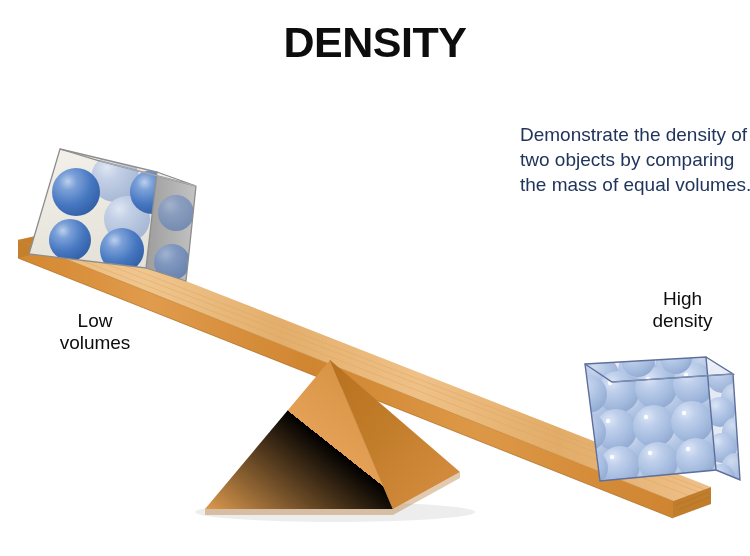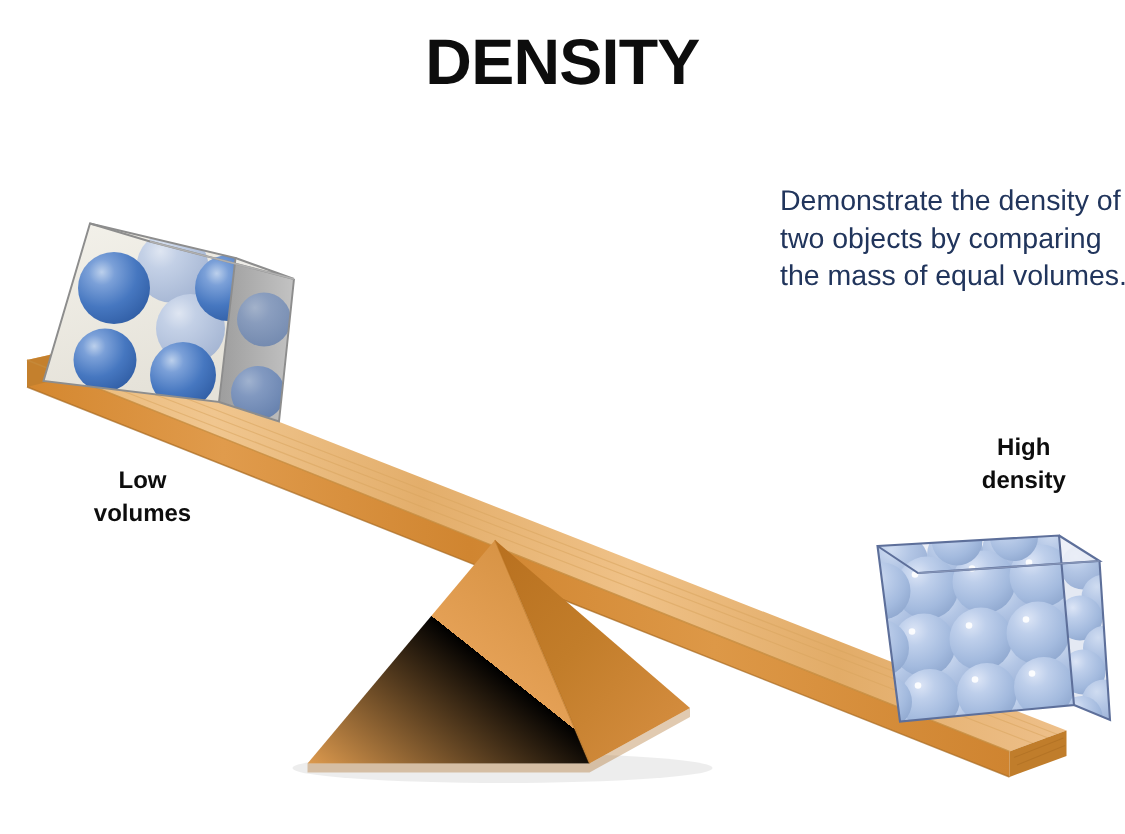--- a/index.html
+++ b/index.html
@@ -38,22 +38,22 @@
     font-family: Liberation Sans, sans-serif;
     font-size: 19px;
     line-height: 25px;
     color: #21355c;
     white-space: pre-line;
     margin-left: 28px;
   }
   .side-label {
     position: absolute;
     font-family: "Liberation Sans", sans-serif;
-    font-weight: bold;
-    font-size: 16px;
+    font-weight: normal;
+    font-size: 19px;
     line-height: 22px;
     color: #0d0d0d;
     text-align: center;
     white-space: pre-line;
   }
   #label-low {
     left: 25px;
     top: 310px;
     width: 140px;
   }

